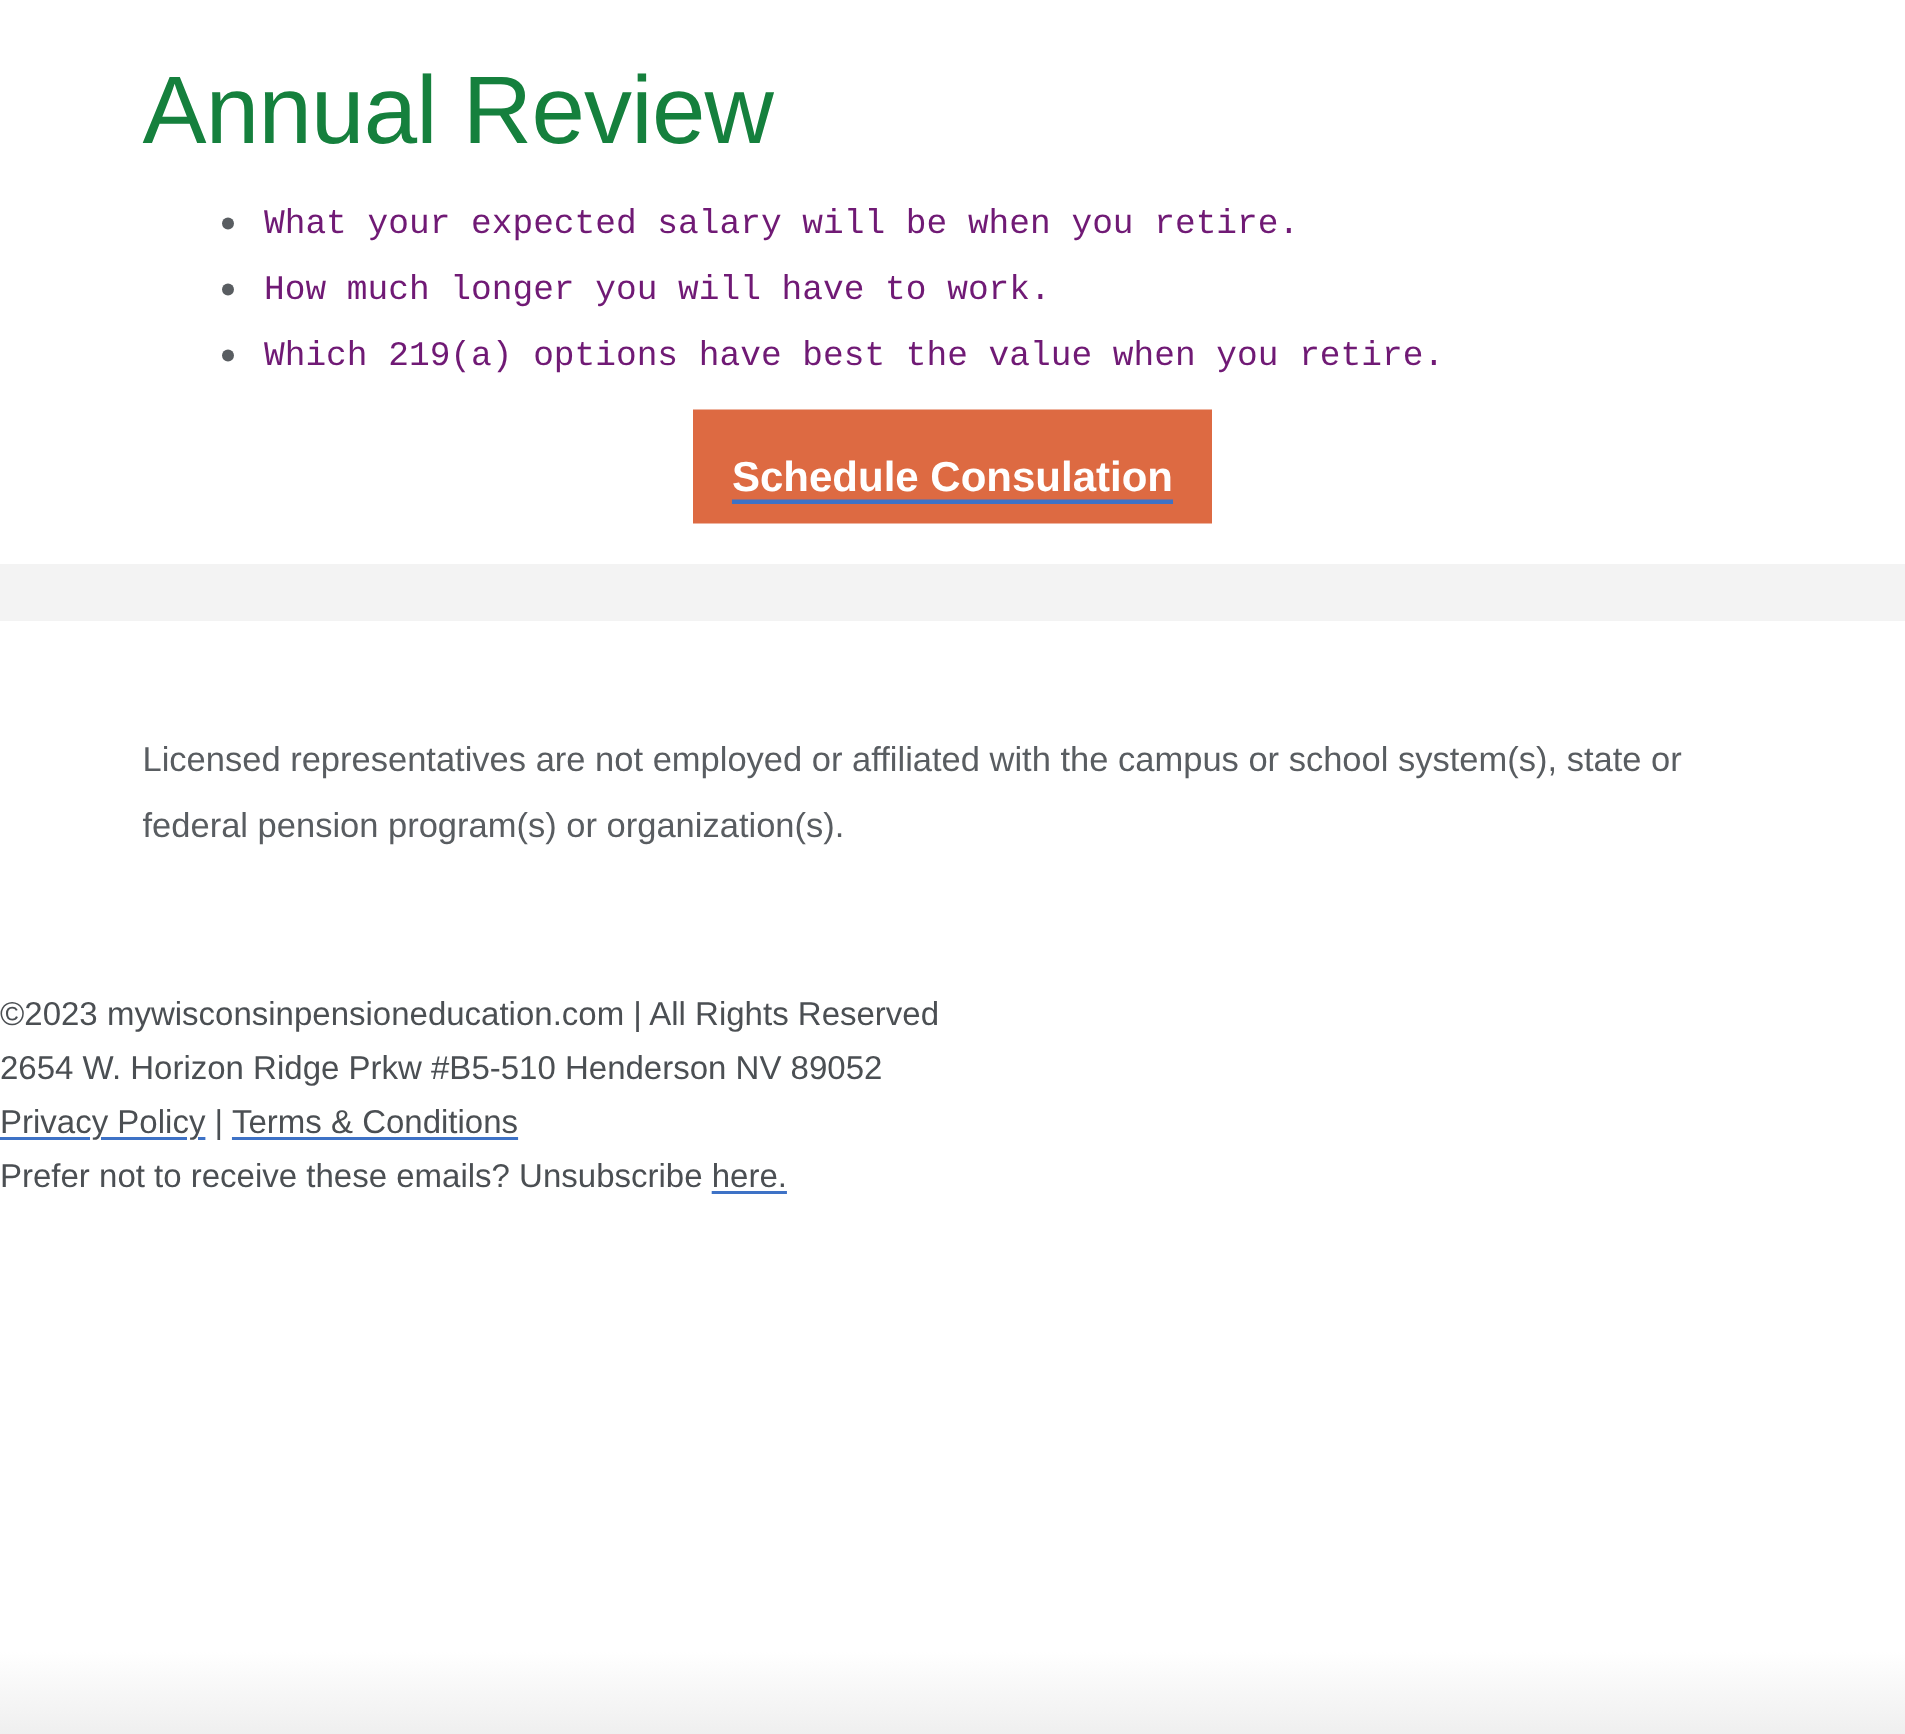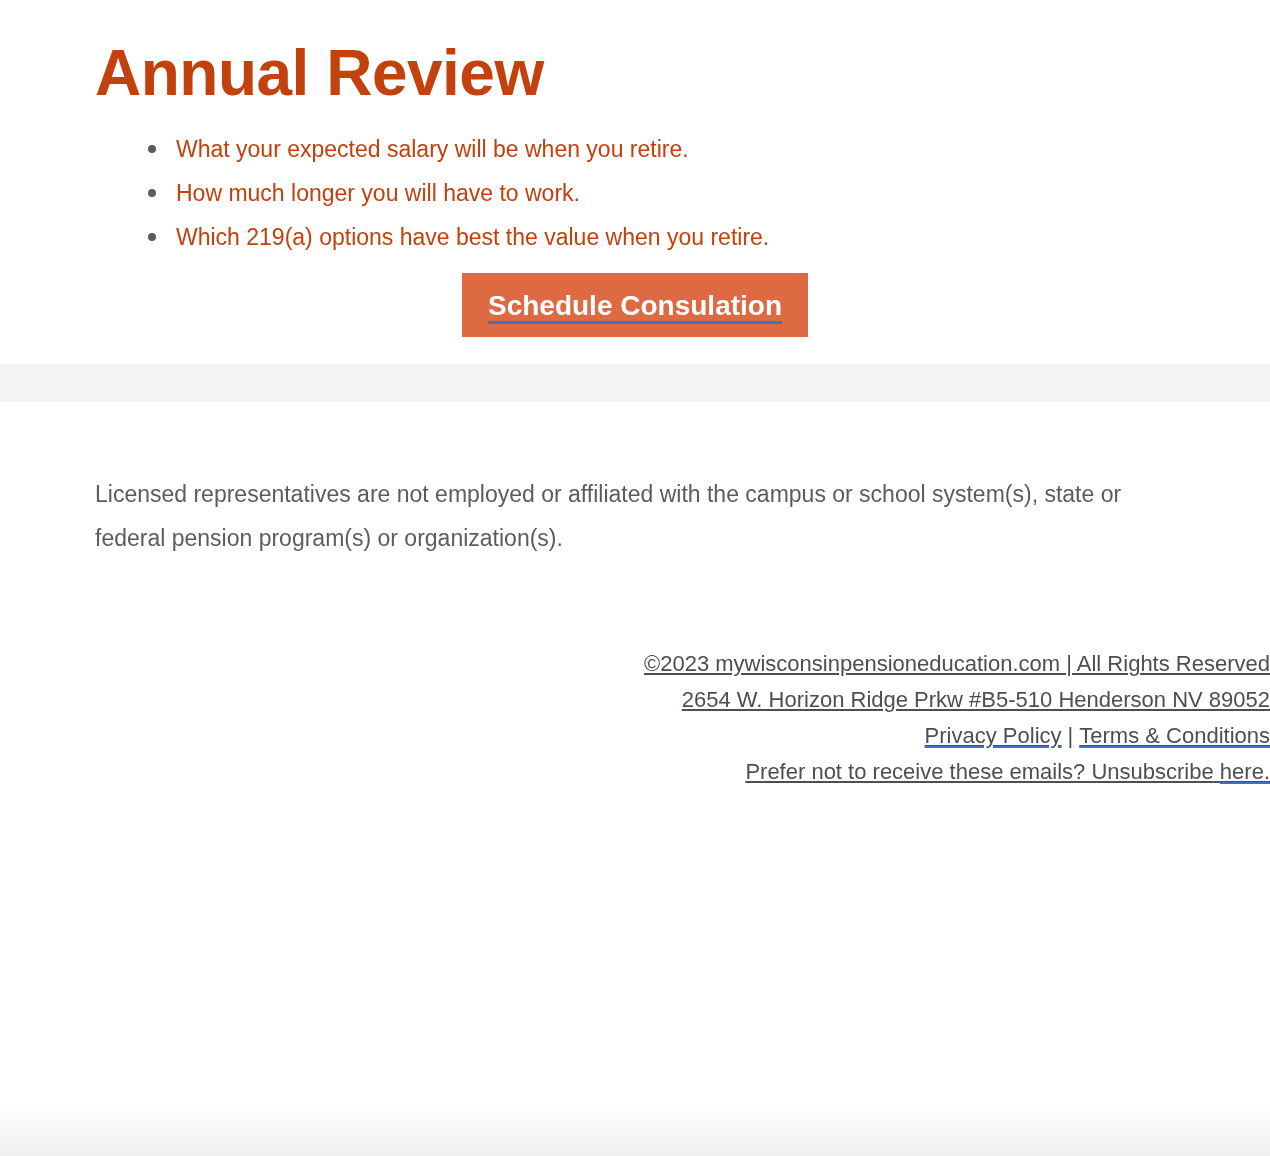--- a/index.html
+++ b/index.html
@@ -11,85 +11,85 @@
     color: #595D61;
     position: relative;
     overflow: hidden;
   }
   .content {
     padding: 0 95px;
   }
   .page-title {
     margin: 40px 0 0 0;
     font-size: 64px;
-    font-weight: bold;
+    font-weight: normal;
     line-height: 1.05;
-    color: #c2410c;
+    color: #15803d;
     letter-spacing: -0.5px;
   }
   .para {
     font-size: 23px;
     line-height: 44px;
     margin: 0;
     color: #595D61;
   }
   .p-intro { margin-top: 64px; }
   .p-lead  { margin-top: 36px; }
   .benefits {
     list-style: none;
     margin: 20px 0 0 0;
     padding: 0 0 0 53px;
   }
   .benefits li {
     position: relative;
     font-size: 23px;
     line-height: 44px;
     padding-left: 28px;
-    color: #c2410c;
+    color: #701a75;
+    font-family: Liberation Mono, monospace;
   }
   .benefits .bullet {
     position: absolute;
     left: 0;
     top: 18px;
     width: 8px;
     height: 8px;
     border-radius: 50%;
     background: #595D61;
   }
   .p-appointment { margin-top: 38px; }
   .cta-wrap {
     text-align: center;
     margin-top: 14px;
   }
   .cta-button {
     display: inline-block;
     background: #DD6A42;
-    padding: 17px 26px 15px 26px;
+    padding: 29px 26px 15px 26px;
     font-size: 28px;
     font-weight: bold;
     color: #ffffff;
     text-decoration: underline;
     text-decoration-color: #3E72C6;
     text-decoration-thickness: 3px;
     text-underline-offset: 6px;
     cursor: pointer;
   }
   .divider-band {
     margin-top: 27px;
     height: 38px;
     background: #F3F3F3;
   }
   .p-disclaimer { margin-top: 70px; }
   .footer {
     margin-top: 86px;
-    text-align: right;
+    text-align: left;
     font-size: 22px;
     line-height: 36px;
     color: #4B4F53;
-    text-decoration: underline;
   }
   .footer a {
     color: inherit;
     text-decoration: underline;
     text-decoration-color: #3E72C6;
     text-decoration-thickness: 2px;
     text-underline-offset: 3px;
     cursor: pointer;
   }
   .footer .sep { margin: 0 6px; }

